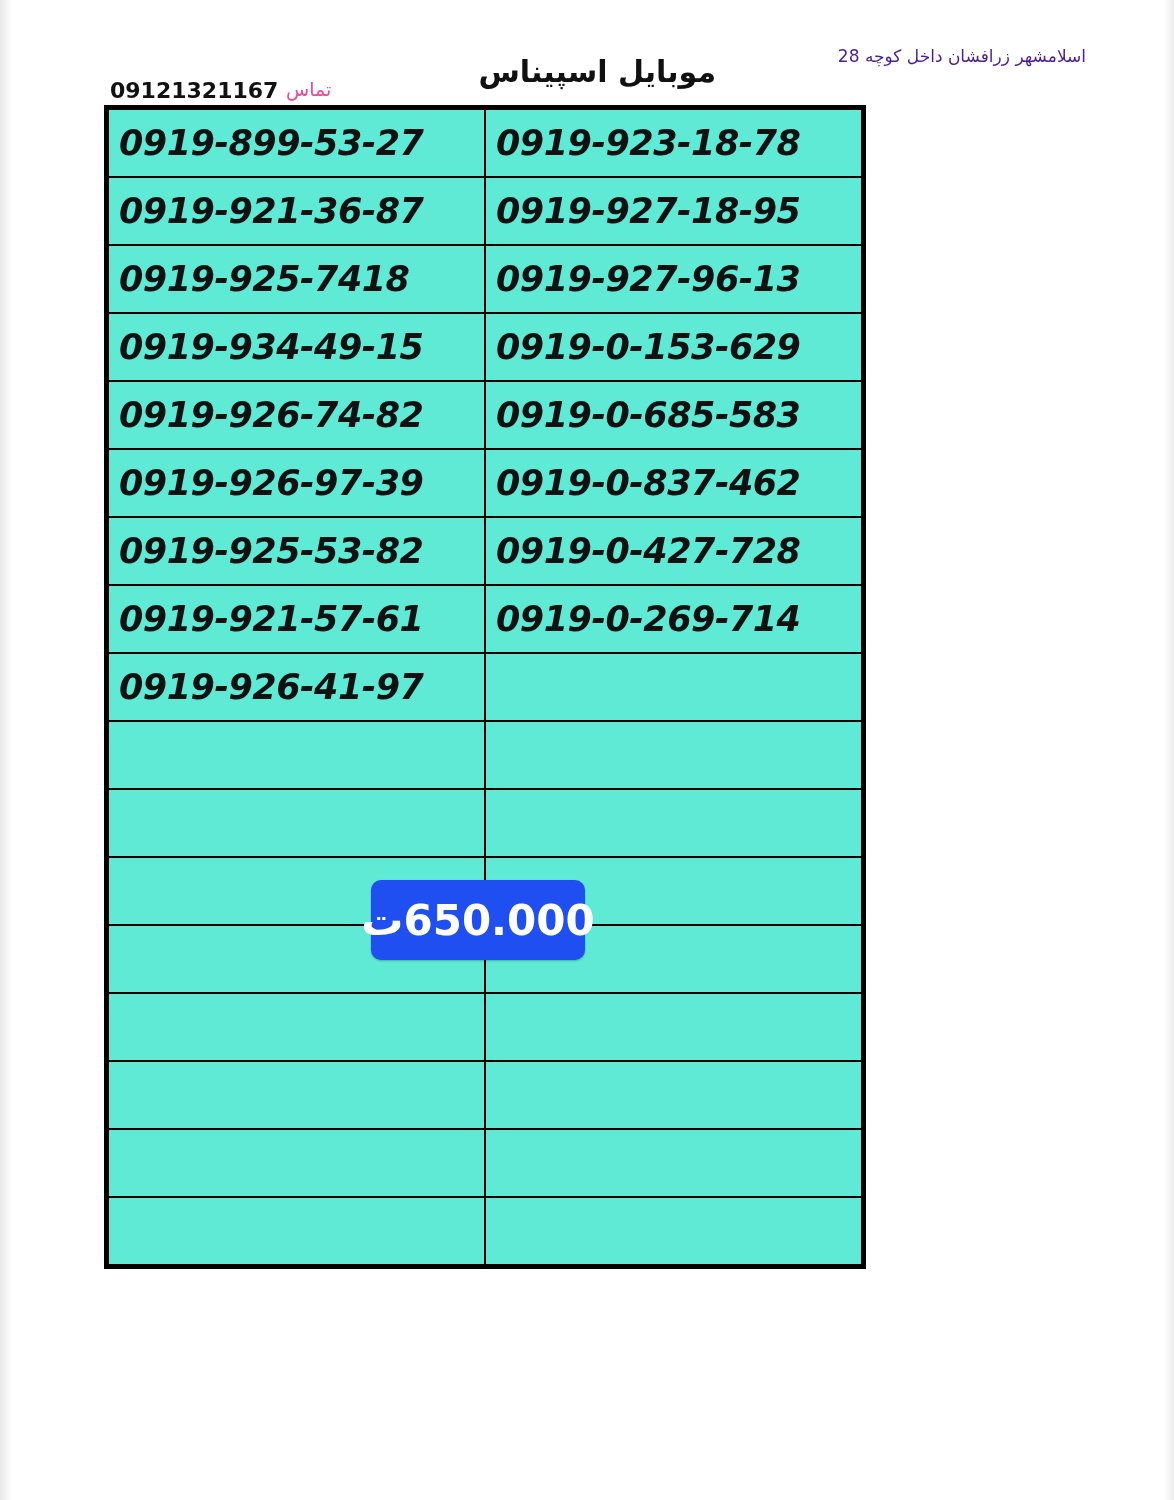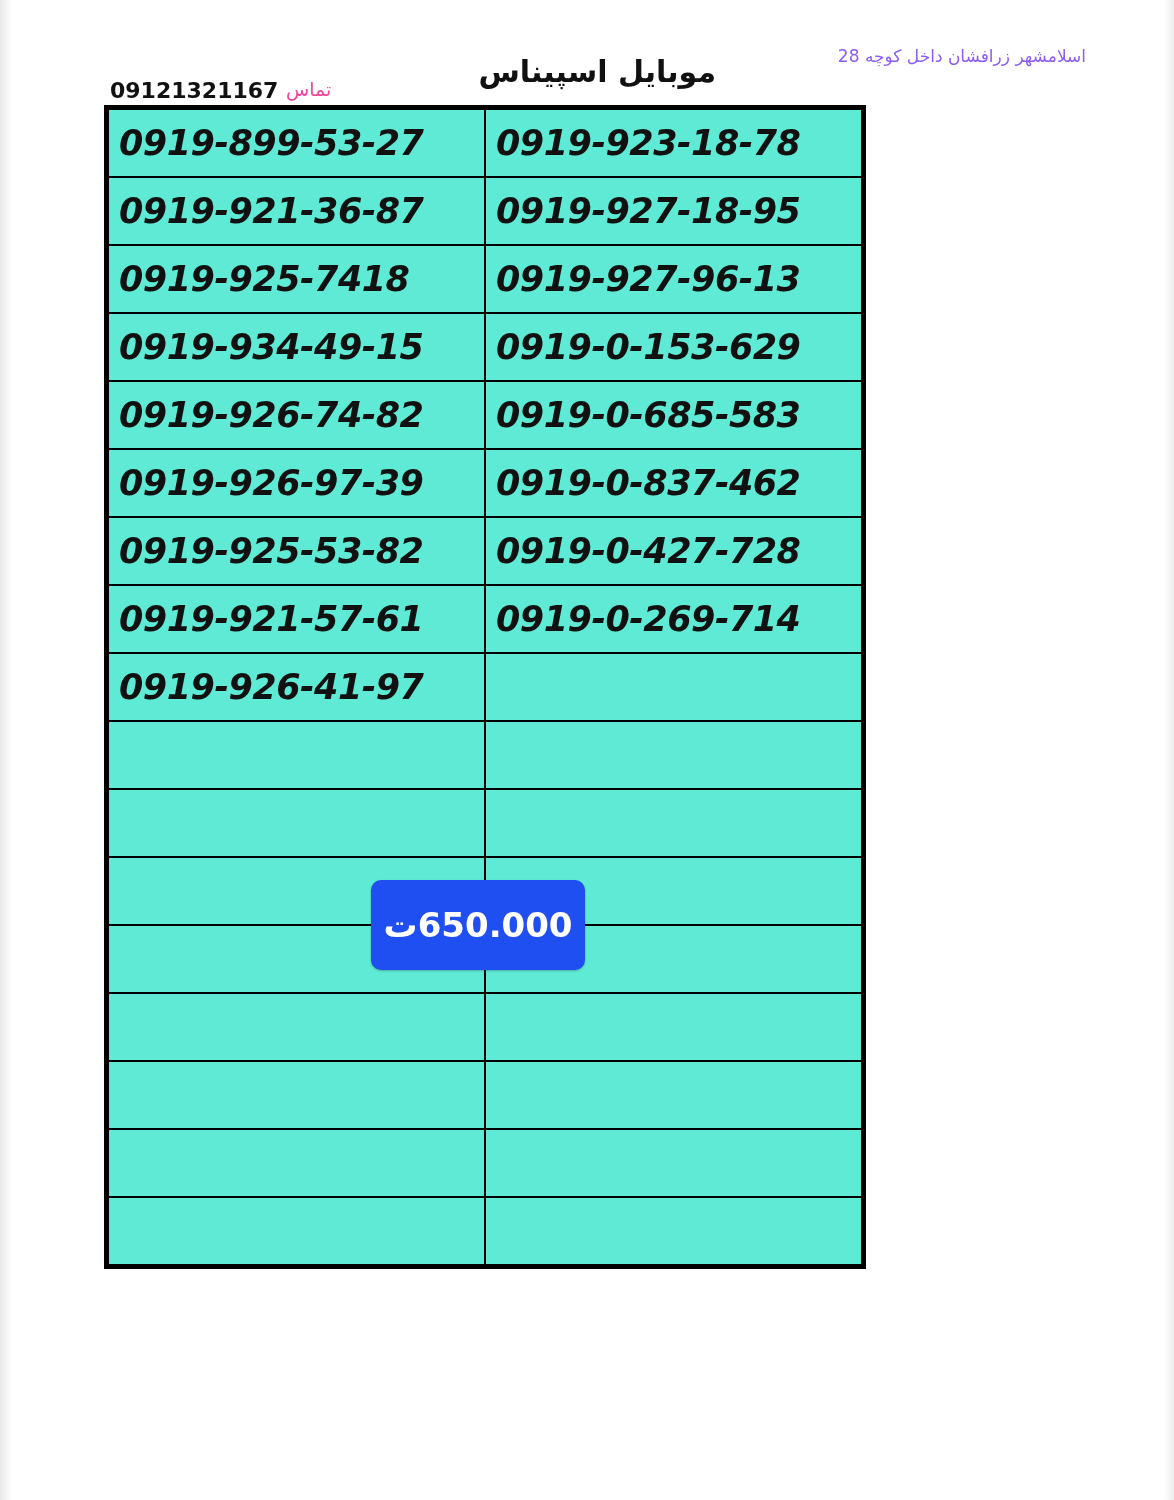--- a/index.html
+++ b/index.html
@@ -39,21 +39,21 @@
     top: 34px;
     left: 0;
     width: 1174px;
     height: 70px;
   }
   .addr {
     position: absolute;
     right: 88px;
     top: 12px;
     font-size: 17px;
-    color: #8b5cf6;
+    color: #4c1d95;
     font-family: "DejaVu Sans", sans-serif;
     white-space: nowrap;
     direction: rtl;
   }
   .shop-title {
     position: absolute;
     left: 486px;
     top: 20px;
     width: 230px;
     text-align: center;
@@ -121,30 +121,30 @@
   }
   table.numbers tr td:first-child { width: 50%; }
   table.numbers tr td:last-child  { width: 50%; }
 
   
   .price-badge {
     position: absolute;
     left: 371px;
     top: 880px;
     width: 214px;
-    height: 90px;
+    height: 80px;
     background: #1f4ff0;
     border-radius: 10px;
     display: flex;
     align-items: center;
     justify-content: center;
     color: #ffffff;
     font-family: "DejaVu Sans", sans-serif;
     font-weight: bold;
-    font-size: 34px;
+    font-size: 42px;
     letter-spacing: -1px;
     direction: rtl;
     box-shadow: 0 1px 2px rgba(0,0,0,0.25);
   }
 </style>
 </head>
 <body>
 
 <div class="page">
 

